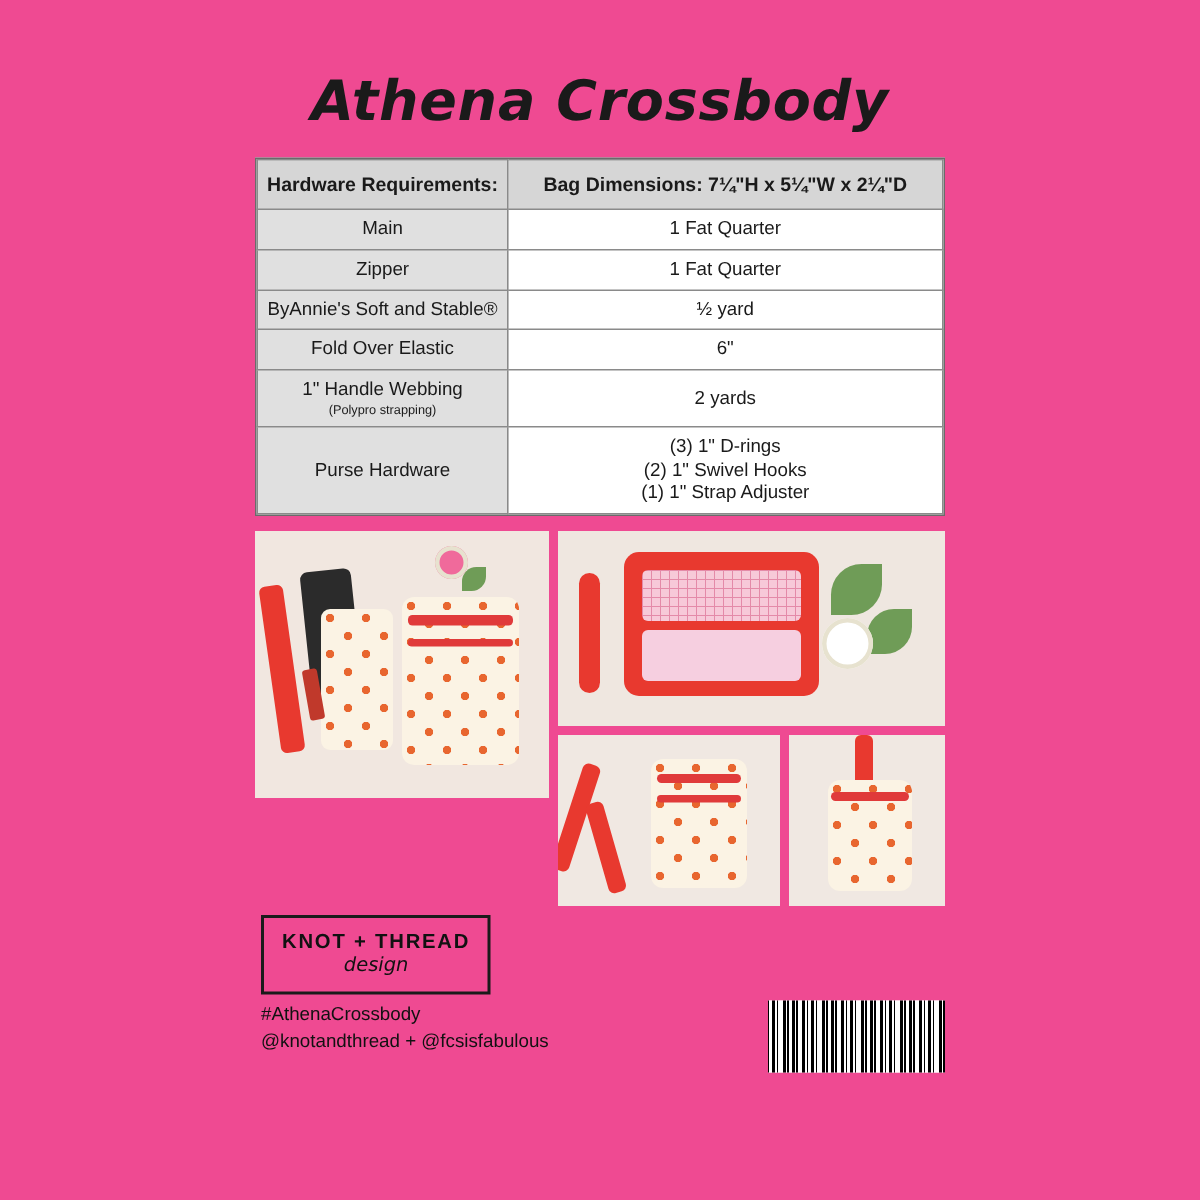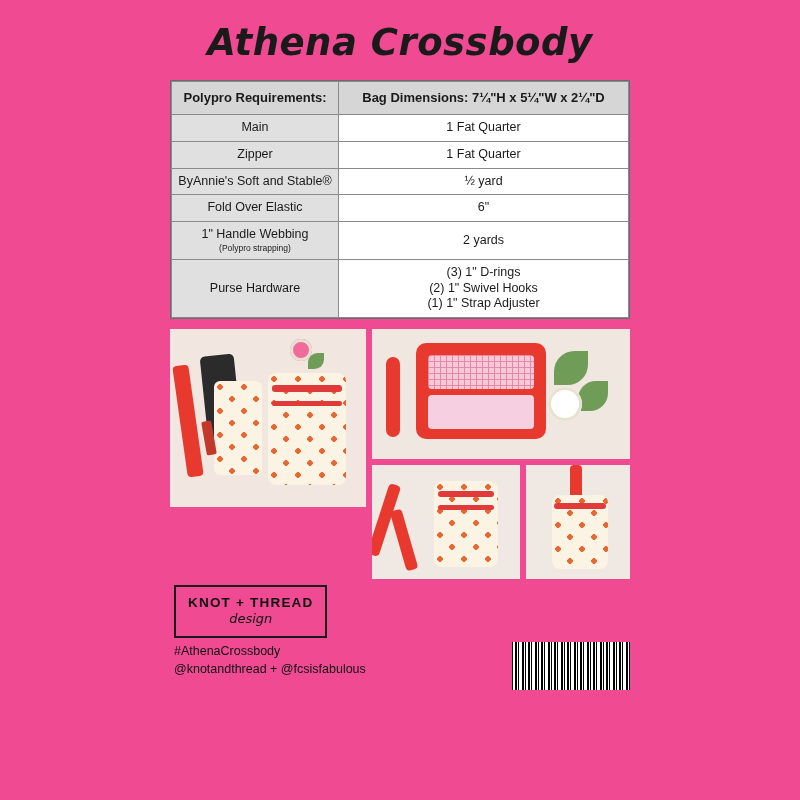--- a/index.html
+++ b/index.html
@@ -23,21 +23,21 @@
   }
   
   .title {
     text-align: center;
     color: #1a1a1a;
     font-family: "DejaVu Sans", sans-serif;
     font-size: 37px;
     font-weight: bold;
     font-style: italic;
     letter-spacing: 0.5px;
-    padding-top: 21px;
+    padding-top: 46px;
     padding-bottom: 8px;
   }
   
   .table-wrap {
     width: 460px;
     margin: 8px auto 0 auto;
     background: #ffffff;
     border: 1px solid #6b6b6b;
     box-sizing: border-box;
   }
@@ -229,21 +229,21 @@
 
 <div class="page">
 
   <div class="title">Athena Crossbody</div>
 
   <div class="table-wrap">
     <table class="yardage">
       <tbody>
         <tr class="header">
           <td class="label">
-            <span>Polypro</span>
+            <span>Hardware</span>
             <span>Requirements:</span>
           </td>
           <td>
             <span>Bag Dimensions:</span>
             <span>7¼"H x 5¼"W x 2¼"D</span>
           </td>
         </tr>
 
         <tr>
           <td class="label">

